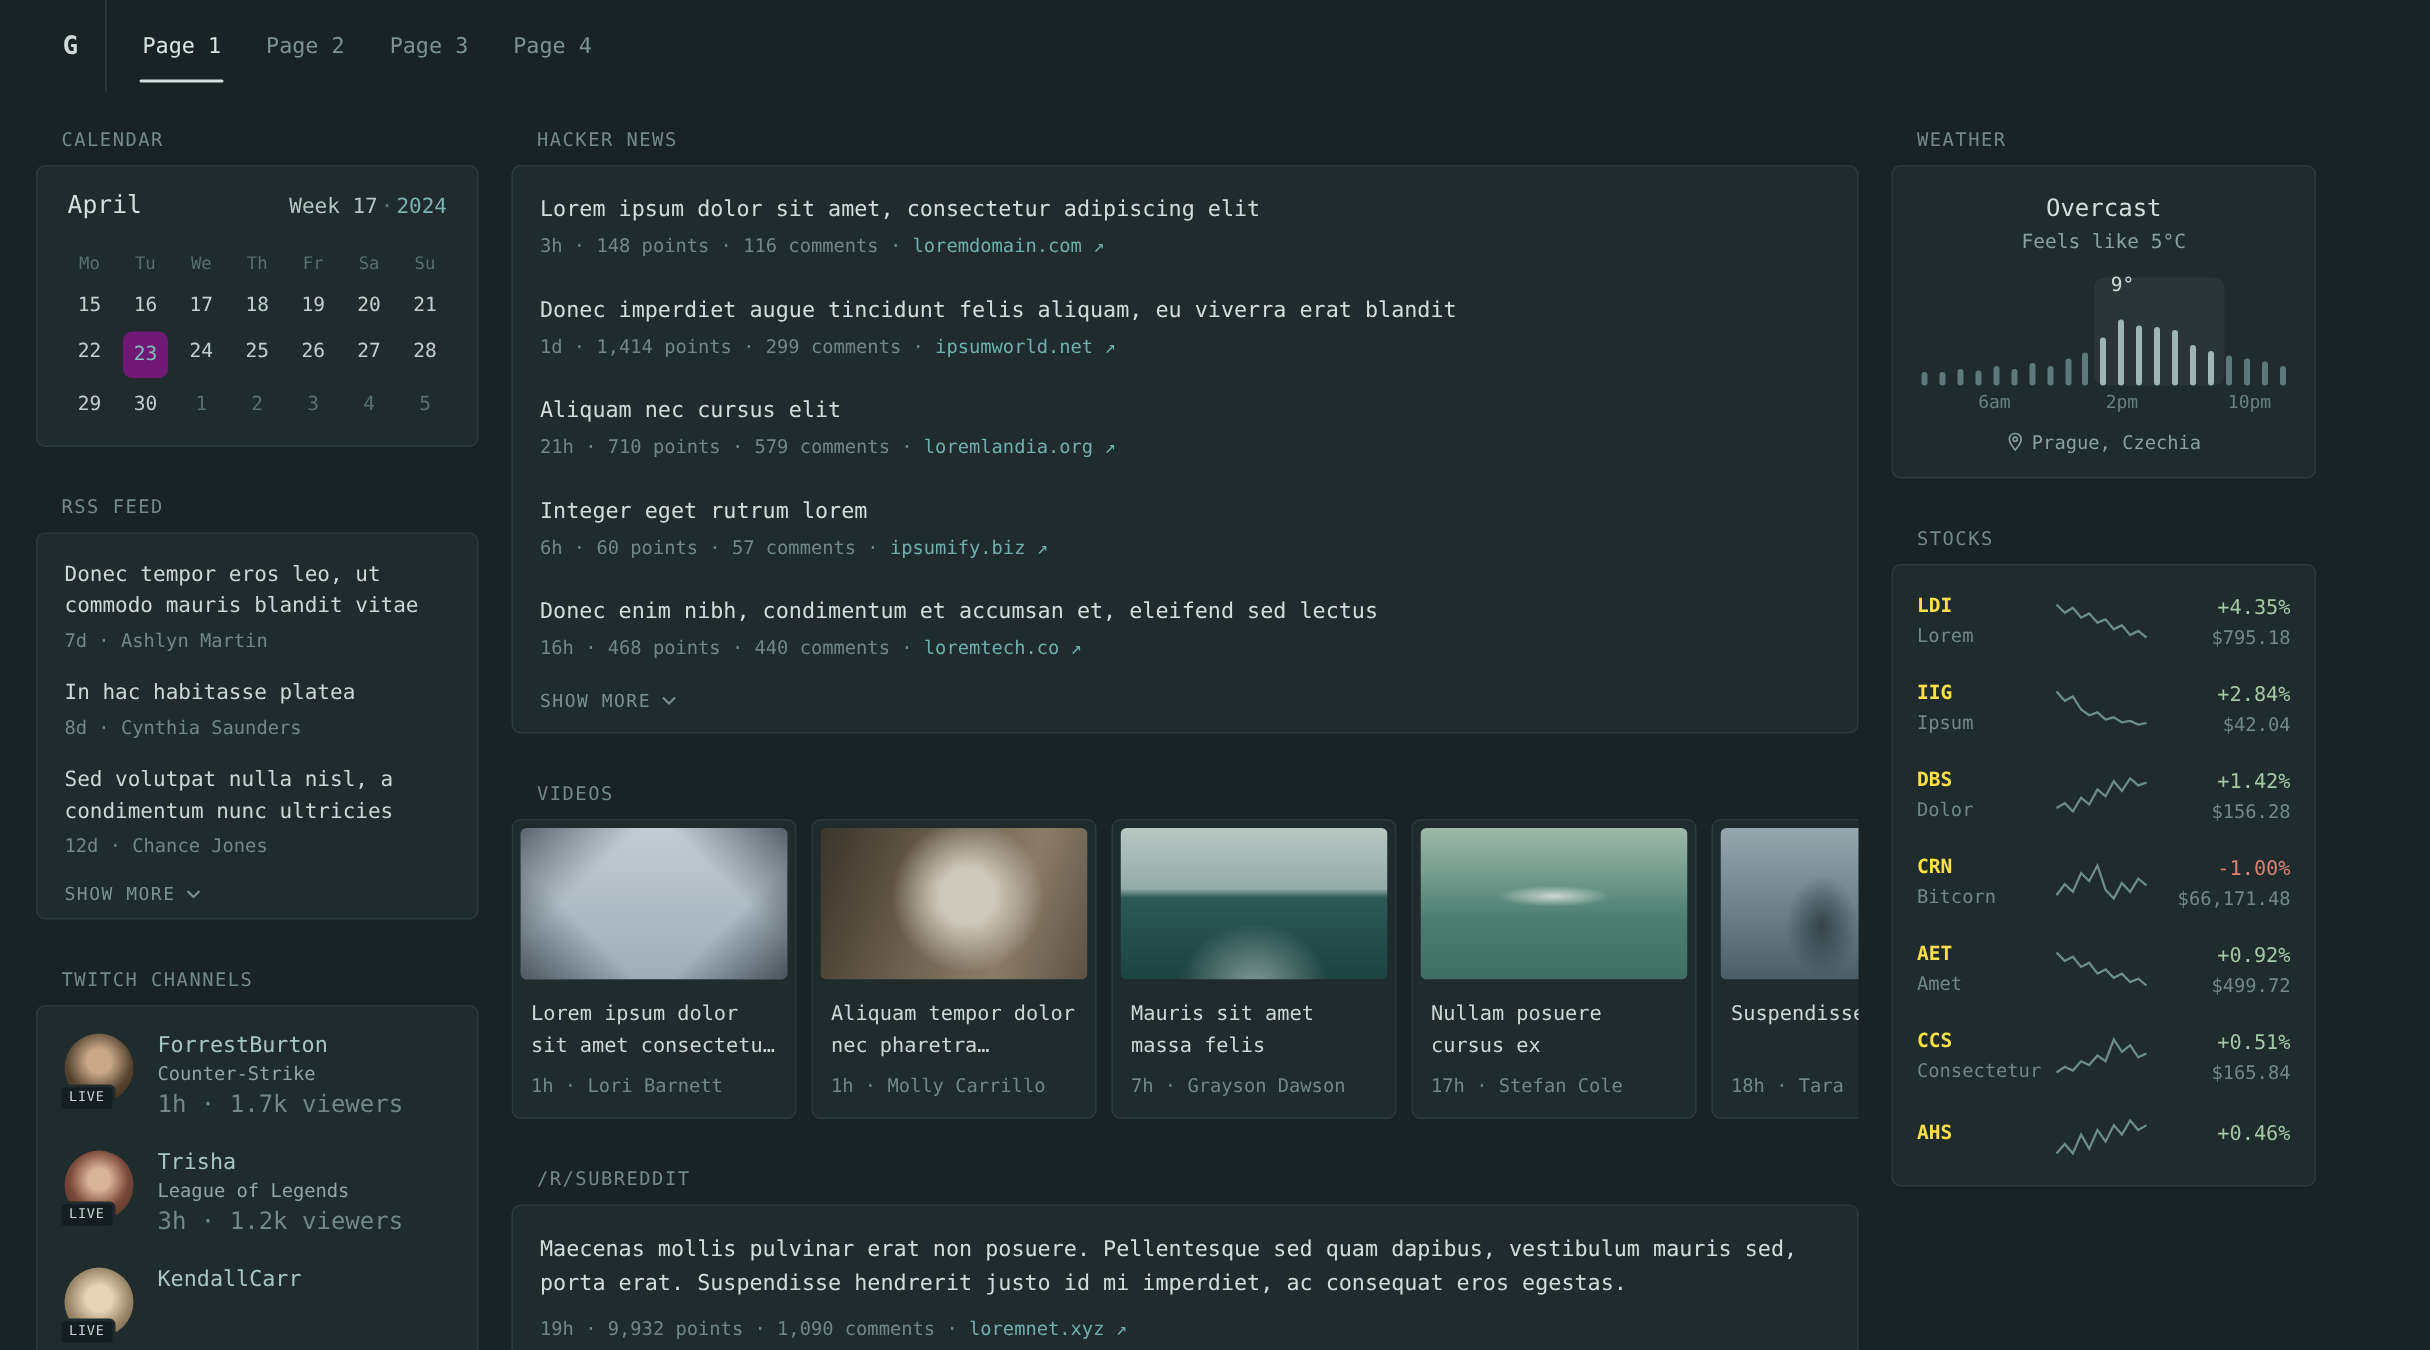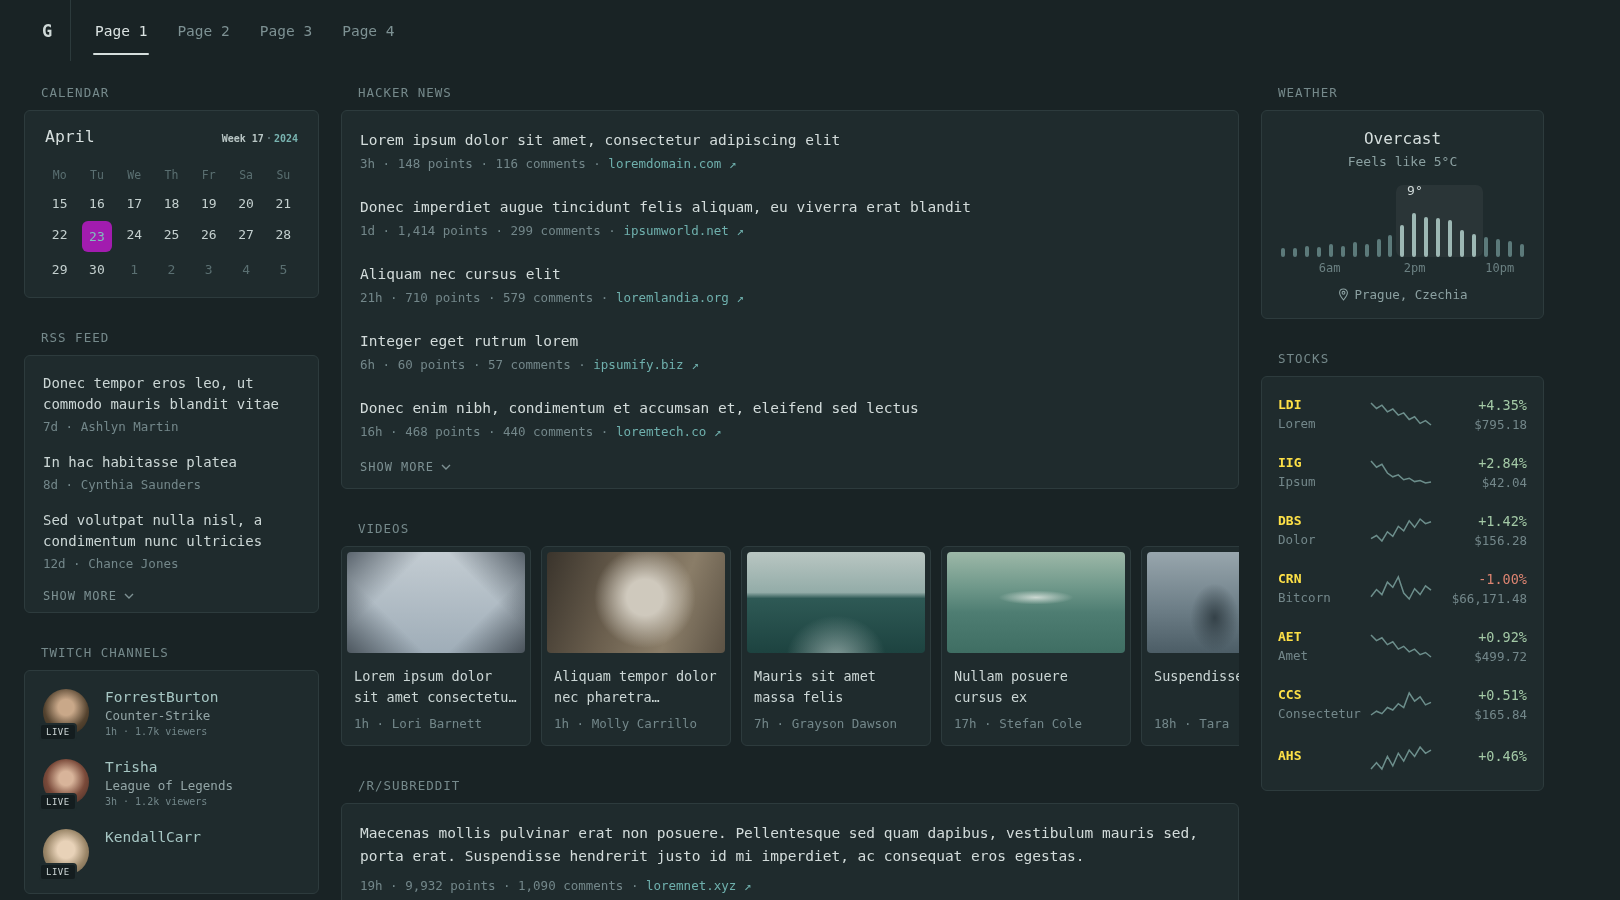--- a/index.html
+++ b/index.html
@@ -26,29 +26,29 @@
 
   .section { margin-bottom:32px; }
   .section-title { font-size:12.5px; letter-spacing:1px; color:#75898b; margin:0 0 10px 17px;
                    font-weight:normal; }
   .card { background:#1f2b2d; border:1px solid #2d3b3d; border-radius:6px; }
 
   
   .cal-card { padding:16px 16px 12px 16px; }
   .cal-head { display:flex; justify-content:space-between; align-items:baseline; padding:0 4px; }
   .cal-month { font-size:16.5px; color:#d5dedd; }
-  .cal-week { font-size:10px; color:#b9c6c5;font-weight:bold; }
+  .cal-week { font-size:14px; color:#b9c6c5; }
   .cal-sep { color:#5f7476; margin:0 2px; }
   .cal-year { color:#79b4b1; }
   .cal-grid { display:grid; grid-template-columns:repeat(7,1fr); margin-top:16px; }
   .wd { height:26px; display:flex; align-items:center; justify-content:center;
         font-size:11.5px; color:#5a6f71; }
   .day { height:31px; display:flex; align-items:center; justify-content:center;
          font-size:13px; color:#c4d0cf; }
-  .day.selected { background:#a21caf; border-radius:6px; color:#7fc0bc; margin:2px 4px; }
+  .day.selected { background:#701a75; border-radius:6px; color:#7fc0bc; margin:2px 4px; }
   .day.dim { color:#5a6f71; }
 
   
   .rss-card { padding:17px 18px 9px 18px; }
   .rss-item { margin-bottom:18px; cursor:pointer; }
   .rss-title { font-size:14px; line-height:1.5; color:#ccd7d6; font-weight:normal; }
   .rss-meta { font-size:12.5px; color:#73878a; margin-top:4px; }
 
   .show-more { display:flex; align-items:center; gap:7px; background:none; border:none;
                color:#7d9193; font-family:inherit; font-size:12px; letter-spacing:1px;
@@ -62,21 +62,21 @@
   .avatar-wrap { position:relative; width:46px; height:46px; flex:none; }
   .avatar { width:46px; height:46px; border-radius:50%; }
   .av1 { background:radial-gradient(circle at 50% 40%, #c9a889 0 22%, #54432f 60%, #2e2418 100%); }
   .av2 { background:radial-gradient(circle at 50% 42%, #d8b49a 0 20%, #7a4a3a 55%, #3a2620 100%); }
   .av3 { background:radial-gradient(circle at 50% 45%, #e8d2b8 0 25%, #9a8668 60%, #5d4f3c 100%); }
   .live-badge { position:absolute; left:-4px; bottom:-6px; background:#141d1f; color:#cdd6d6;
                 font-size:9px; letter-spacing:0.5px; padding:2px 5px; border-radius:4px;
                 border:2px solid #1f2b2d; }
   .tw-name { font-size:14.5px; color:#a6c6c3; }
   .tw-game { font-size:12.5px; color:#93a5a6; margin-top:3px; }
-  .tw-meta { font-size:10px; color:#73878a; margin-top:3px; }
+  .tw-meta { font-size:16px; color:#73878a; margin-top:3px; }
 
   
   .hn-card { padding:6px 18px 14px 18px; }
   .hn-item { padding:13px 0; cursor:pointer; }
   .item-title { font-size:14.5px; font-weight:normal; color:#d3dcdb; line-height:1.45; }
   .item-meta { font-size:12.5px; color:#73878a; margin-top:5px; }
   .domain { color:#6fb0ad; text-decoration:none; cursor:pointer; }
   .ext { color:#6fb0ad; }
   .hn-card .show-more { margin-top:8px; }
 

